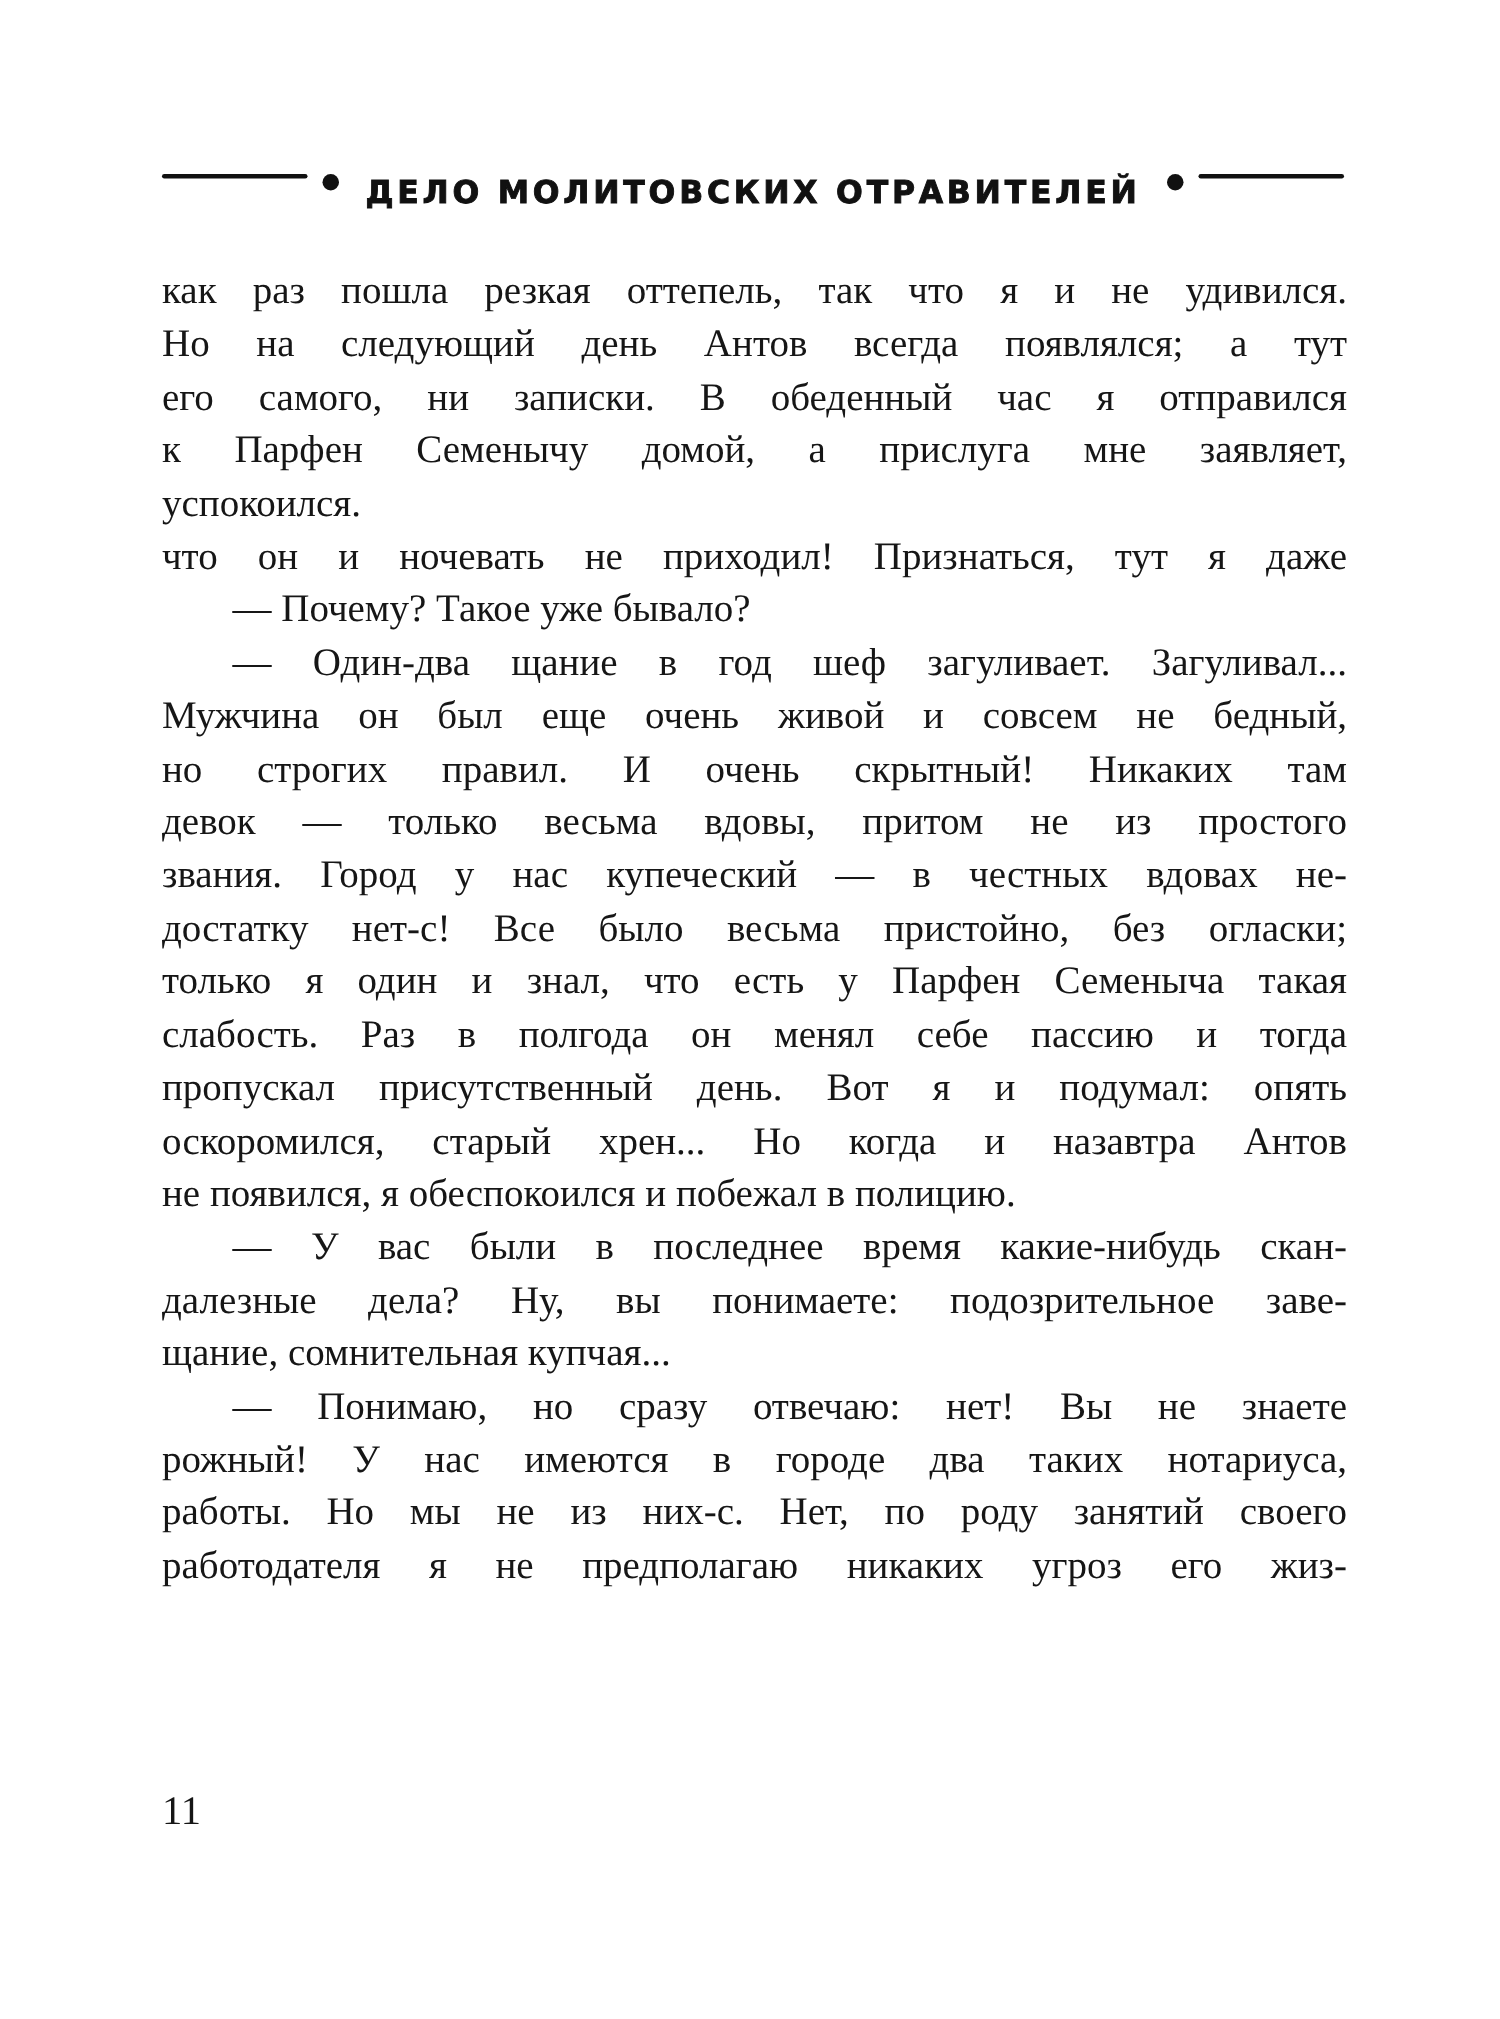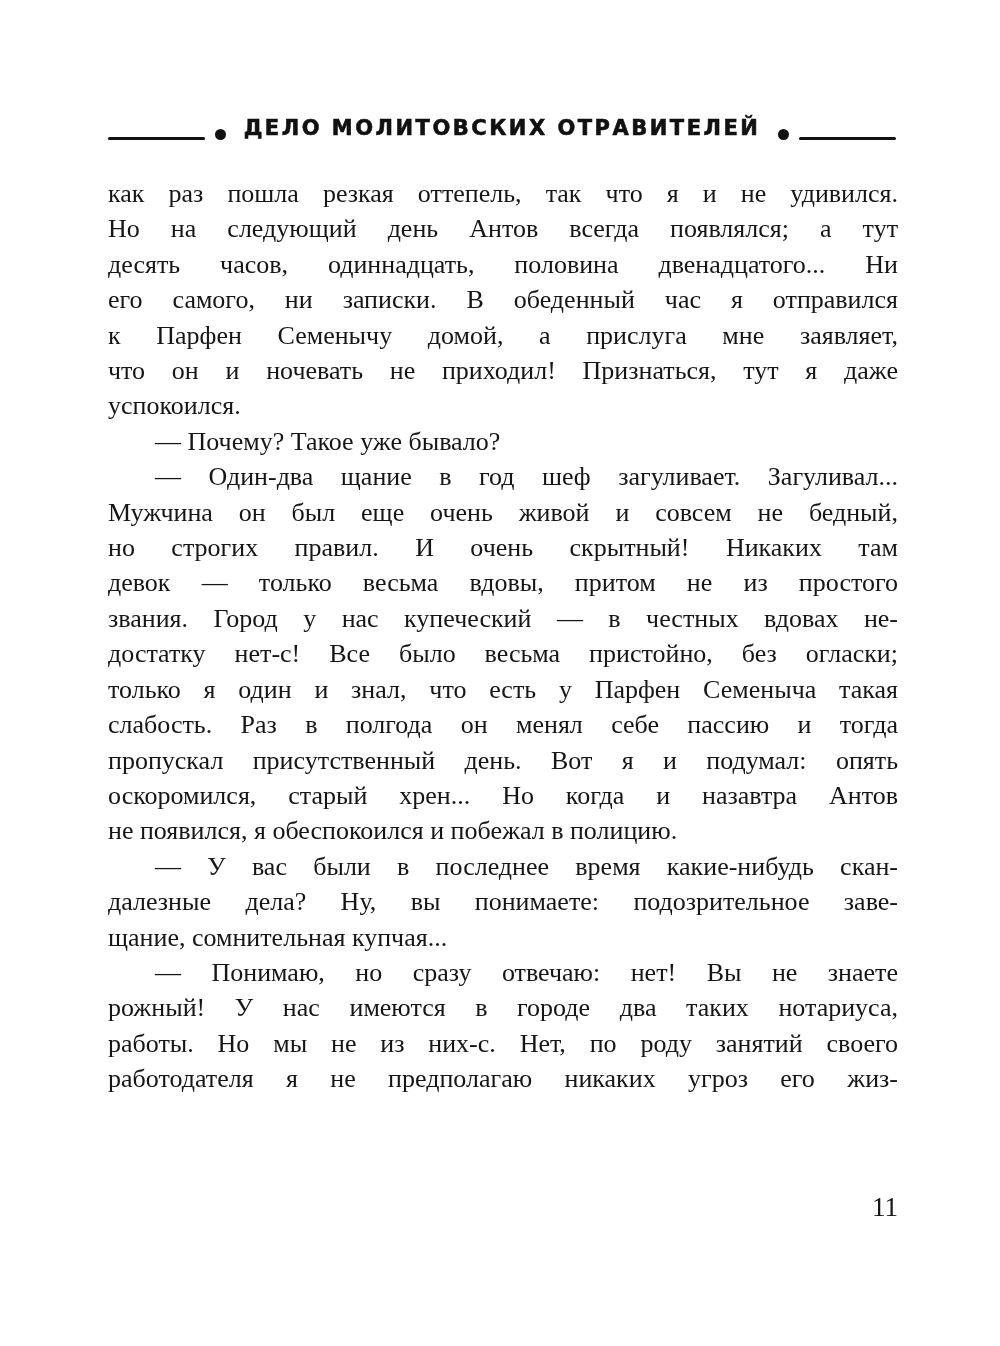--- a/index.html
+++ b/index.html
@@ -17,21 +17,21 @@
     overflow: hidden;
   }
 
   
   .running-header {
     position: absolute;
     top: 116px;
     left: 108px;
     right: 104px;
     display: flex;
-    align-items: flex-end;
+    align-items: flex-start;
   }
 
   .header-rule {
     flex: 1;
     height: 3px;
     background: #111;
     border-radius: 2px;
   }
 
   .header-dot {
@@ -81,21 +81,21 @@
   .line.last {
     text-align-last: left;
   }
 
   
   .page-footer {
     position: absolute;
     top: 1192px;
     left: 108px;
     width: 790px;
-    text-align: right;
+    text-align: left;
   }
 
   .page-number {
     font-family: "Liberation Serif", "DejaVu Serif", serif;
     font-size: 27px;
     color: #161616;
   }
 </style>
 </head>
 <body>
@@ -107,25 +107,24 @@
     <span class="header-dot"></span>
     <h1 class="chapter-title">ДЕЛО МОЛИТОВСКИХ ОТРАВИТЕЛЕЙ</h1>
     <span class="header-dot"></span>
     <span class="header-rule"></span>
   </header>
 
   <main class="body-text" id="body-text">
       <div class="paragraph">
         <div class="line">как раз пошла резкая оттепель, так что я и не удивился.</div>
         <div class="line">Но на следующий день Антов всегда появлялся; а тут</div>
-        <div class="line">десять часов, одиннадцать, половина двенадцатого... Ни</div>
         <div class="line">его самого, ни записки. В обеденный час я отправился</div>
         <div class="line">к Парфен Семенычу домой, а прислуга мне заявляет,</div>
+        <div class="line last">успокоился.</div>
         <div class="line">что он и ночевать не приходил! Признаться, тут я даже</div>
-        <div class="line last">успокоился.</div>
       </div>
       <div class="paragraph">
         <div class="line indent last">— Почему? Такое уже бывало?</div>
       </div>
       <div class="paragraph">
         <div class="line indent">— Один-два щание в год шеф загуливает. Загуливал...</div>
         <div class="line">Мужчина он был еще очень живой и совсем не бедный,</div>
         <div class="line">но строгих правил. И очень скрытный! Никаких там</div>
         <div class="line">девок — только весьма вдовы, притом не из простого</div>
         <div class="line">звания. Город у нас купеческий — в честных вдовах не-</div>

